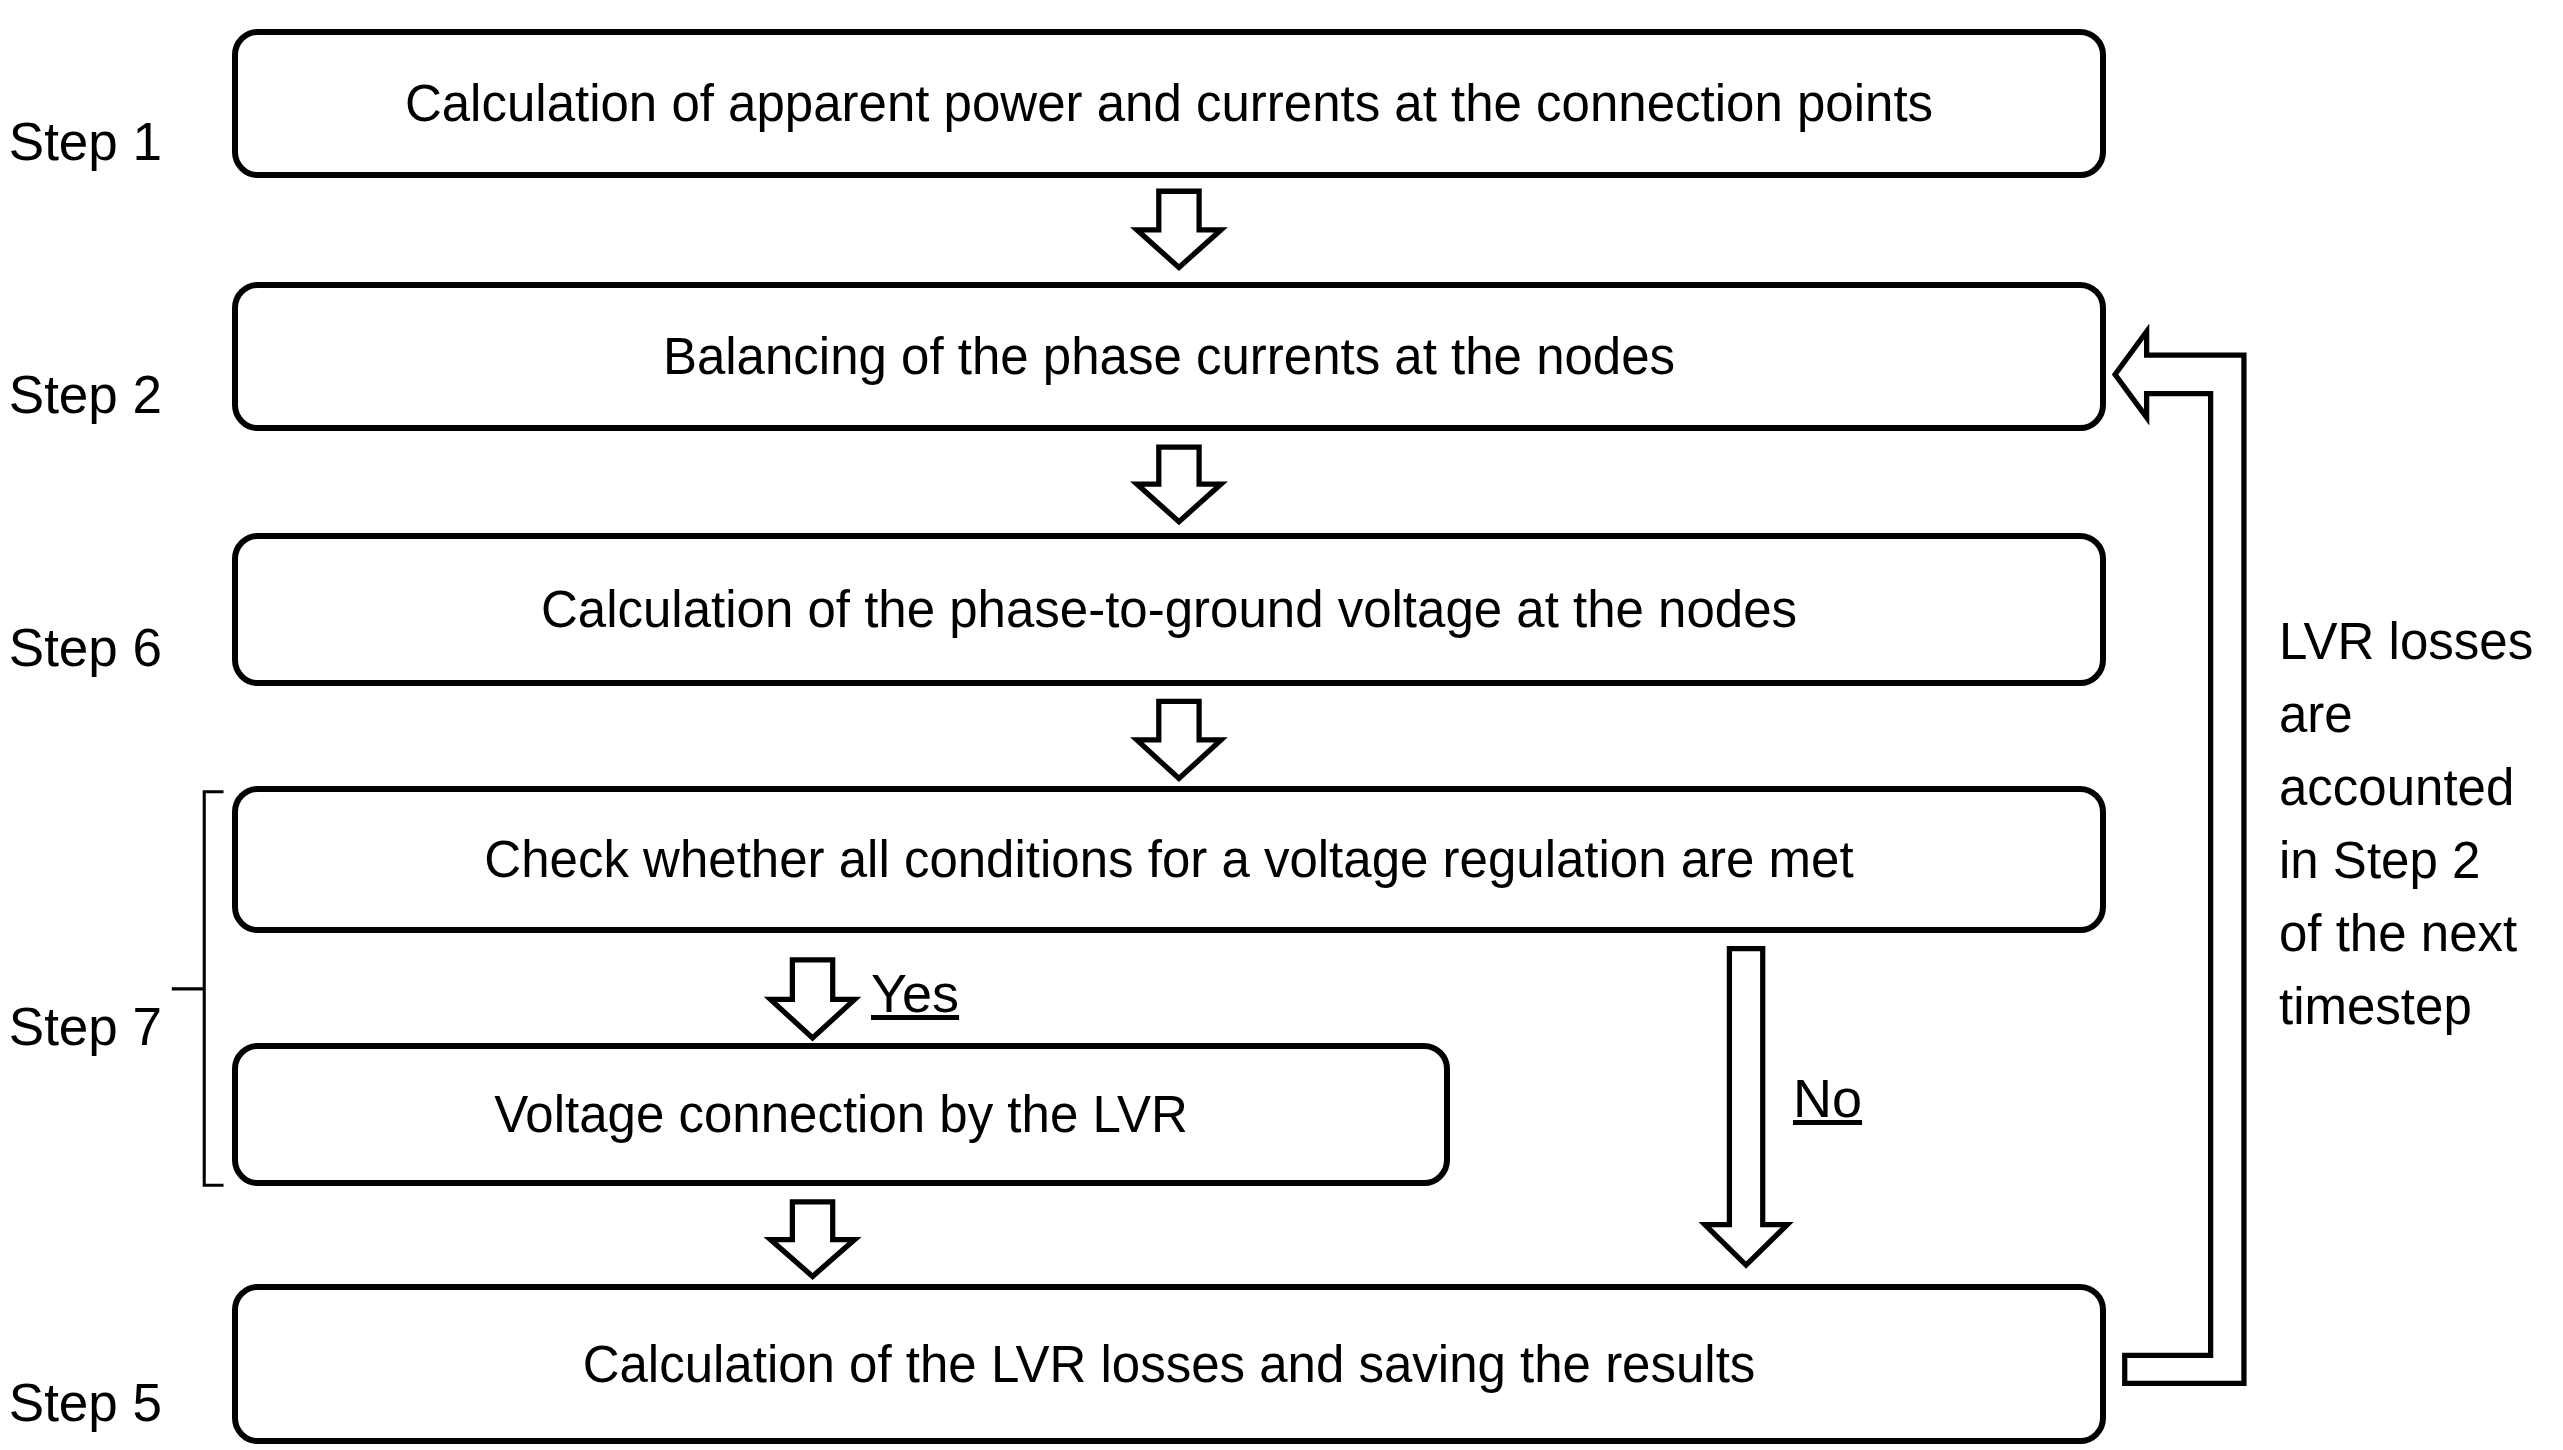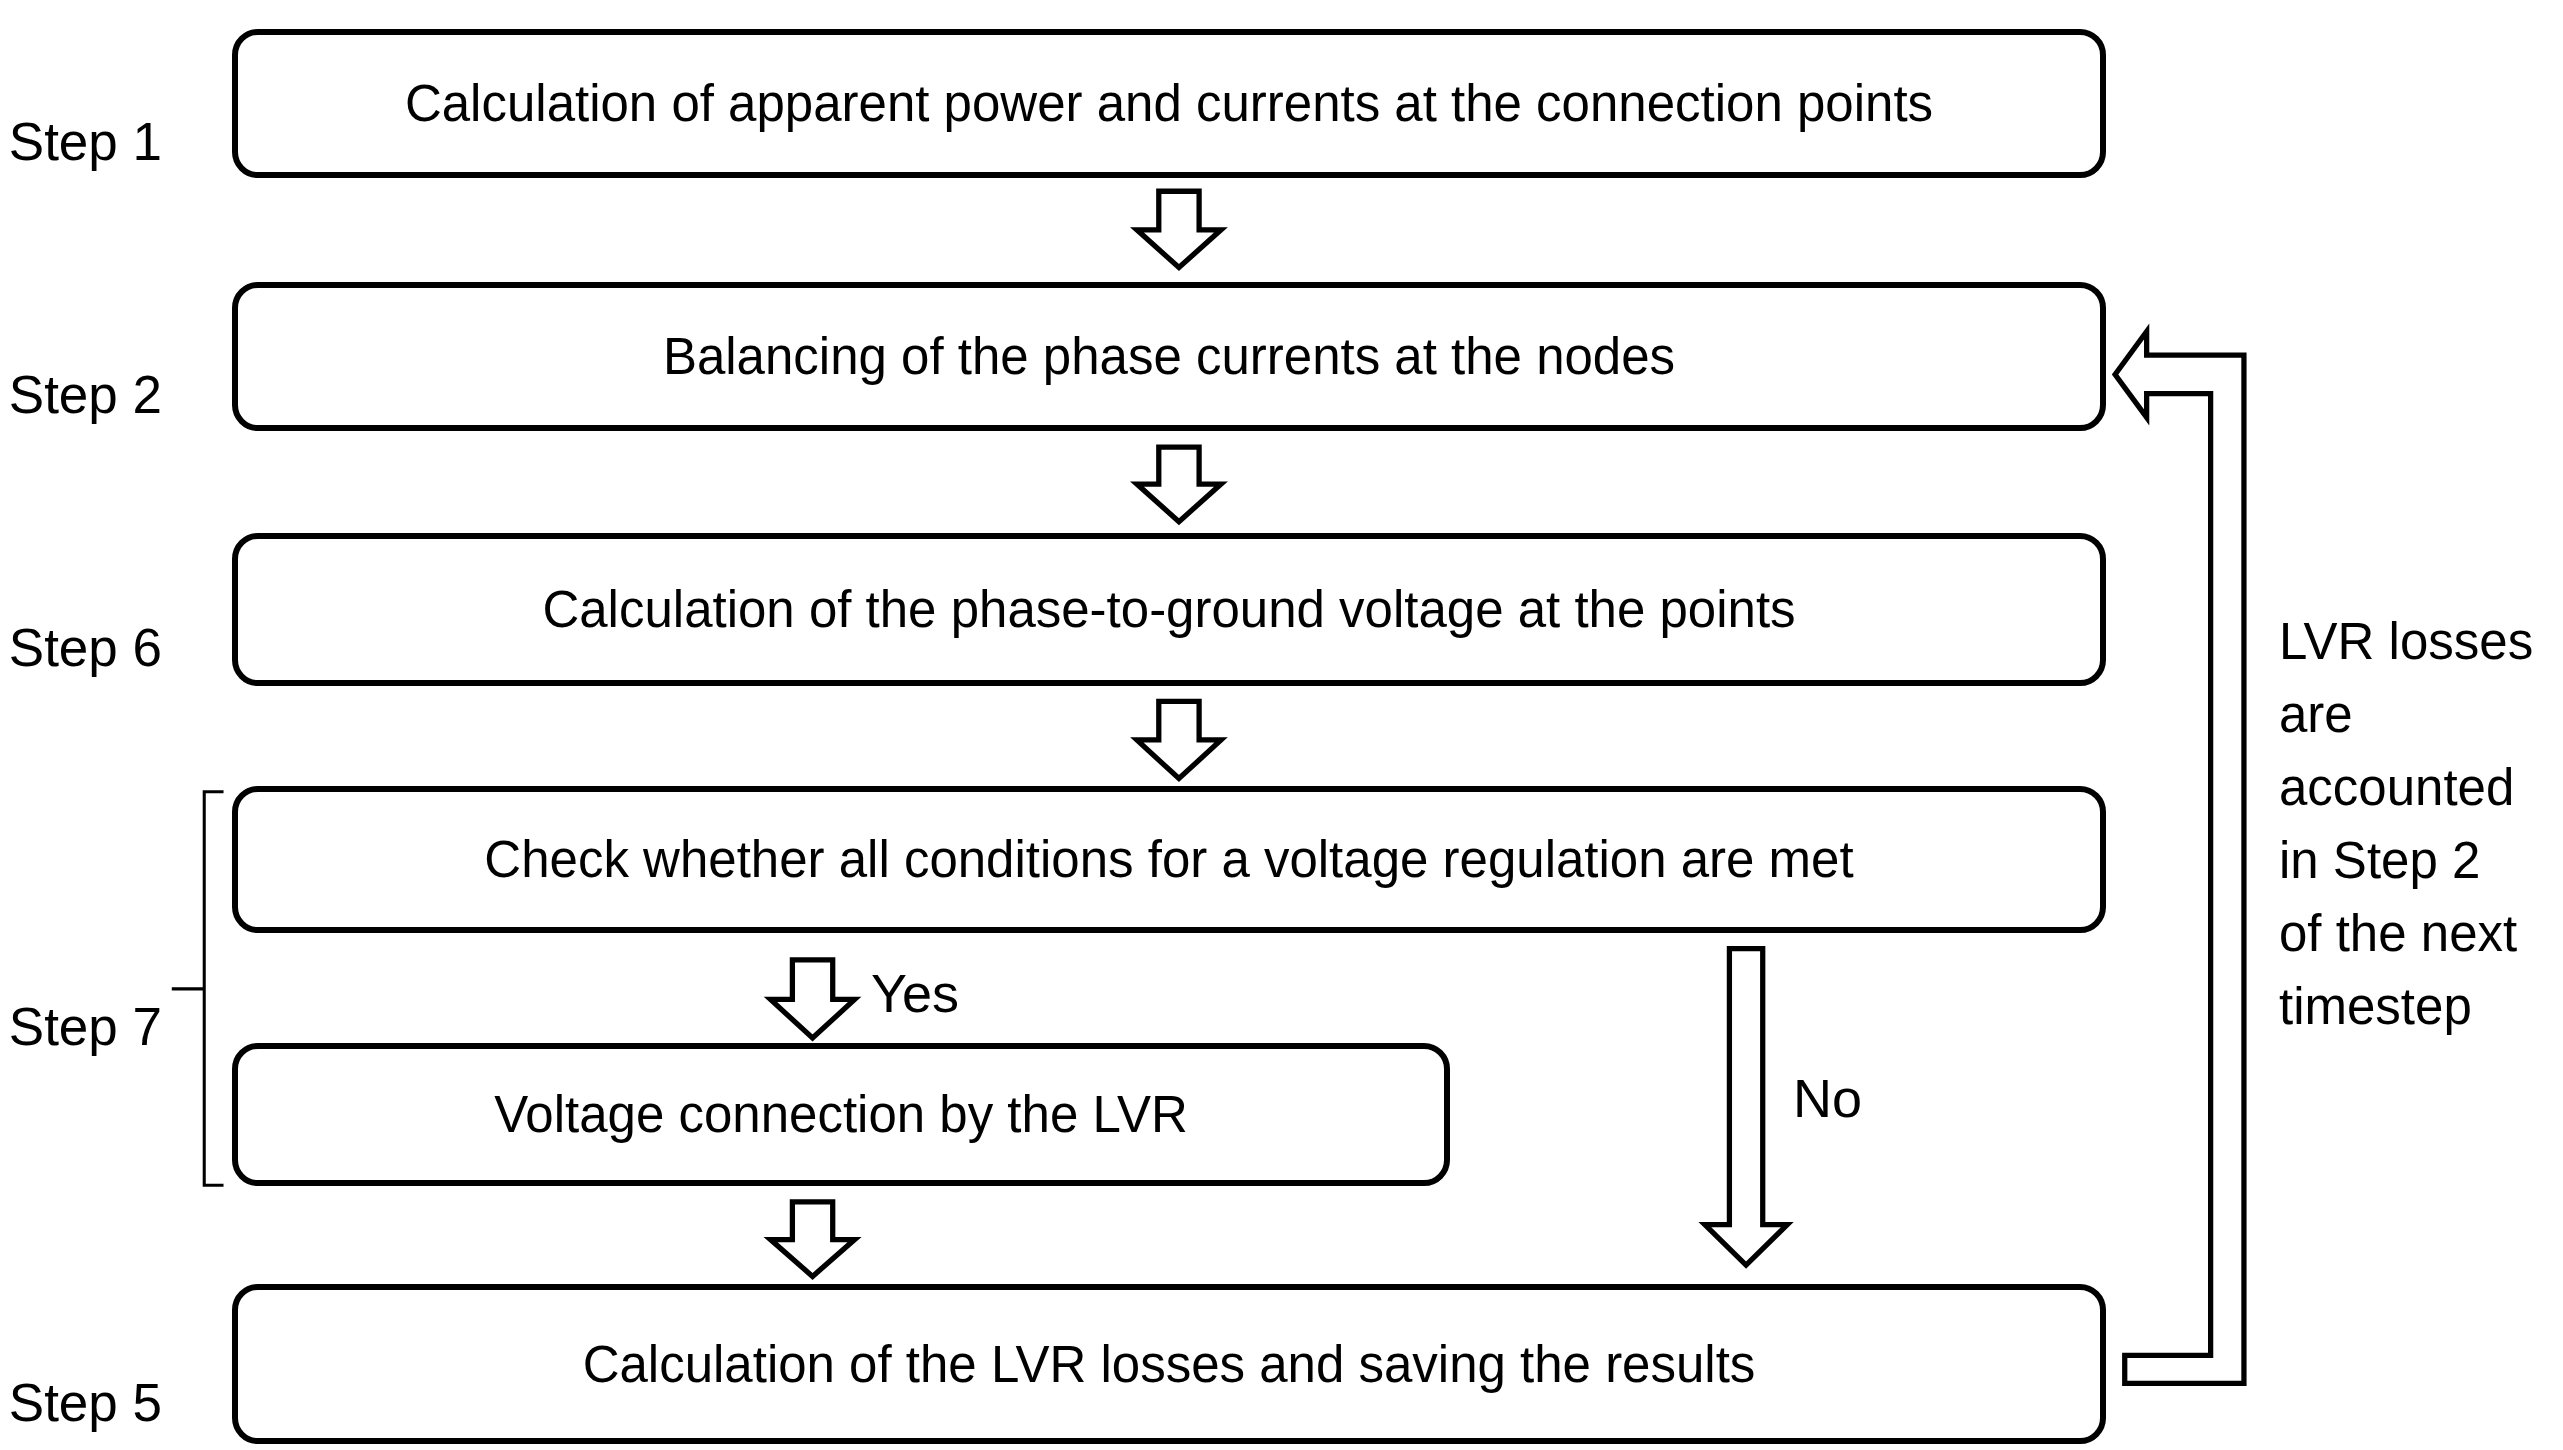--- a/index.html
+++ b/index.html
@@ -23,21 +23,21 @@
     box-sizing:border-box;
     display:flex;align-items:center;justify-content:center;
   }
   .box span{font-size:51px;white-space:nowrap;}
   .steplabel{
     position:absolute;
     font-size:53px;line-height:53px;white-space:nowrap;margin-top:38px;
   }
   .branch{
     position:absolute;
-    font-size:54px;line-height:54px;white-space:nowrap;
+    font-size:54px;line-height:54px;white-space:nowrap;text-decoration:underline;
   }
   .note{
     position:absolute;
     font-size:51px;line-height:73px;white-space:nowrap;
     text-align:left;
   }
 </style>
 </head>
 <body>
 
@@ -64,21 +64,21 @@
   <div class="steplabel" style="left:8.8px;top:962px">Step 7</div>
   <div class="steplabel" style="left:8.8px;top:1338px">Step 5</div>
 
   <div class="box" style="left:232px;top:29px;width:1874px;height:149px">
     <span>Calculation of apparent power and currents at the connection points</span>
   </div>
   <div class="box" style="left:232px;top:282px;width:1874px;height:149px">
     <span>Balancing of the phase currents at the nodes</span>
   </div>
   <div class="box" style="left:232px;top:533px;width:1874px;height:153px">
-    <span>Calculation of the phase-to-ground voltage at the points</span>
+    <span>Calculation of the phase-to-ground voltage at the nodes</span>
   </div>
   <div class="box" style="left:232px;top:786px;width:1874px;height:147px">
     <span>Check whether all conditions for a voltage regulation are met</span>
   </div>
   <div class="box" style="left:232px;top:1043px;width:1218px;height:143px">
     <span>Voltage connection by the LVR</span>
   </div>
   <div class="box" style="left:232px;top:1284px;width:1874px;height:160px">
     <span>Calculation of the LVR losses and saving the results</span>
   </div>

